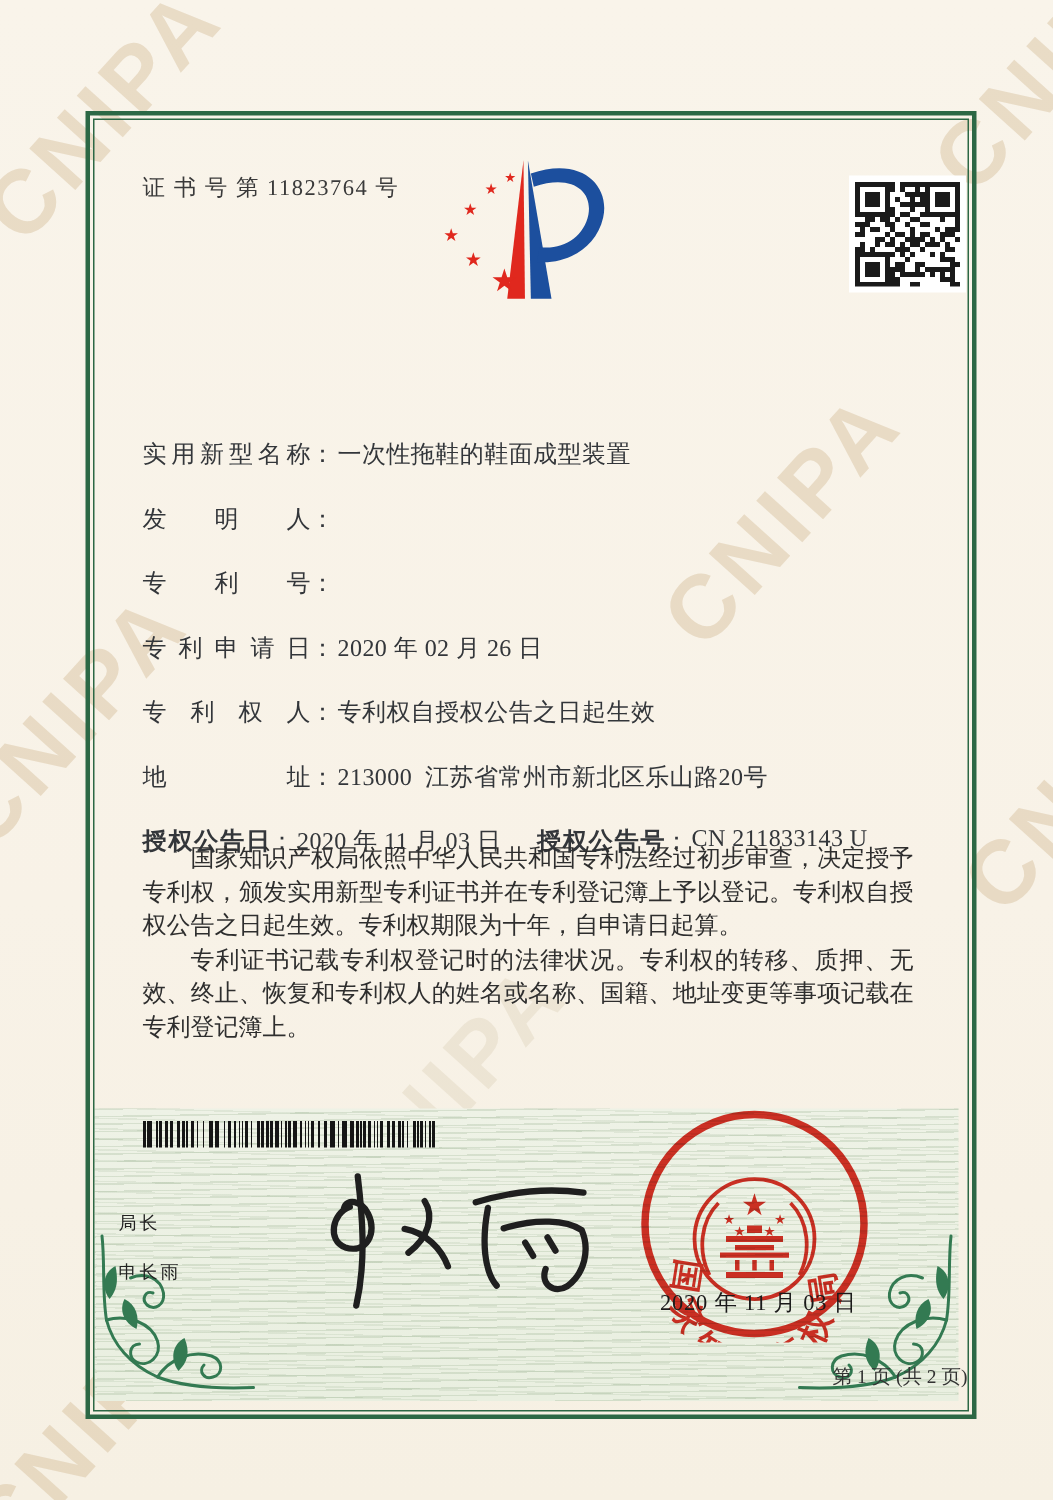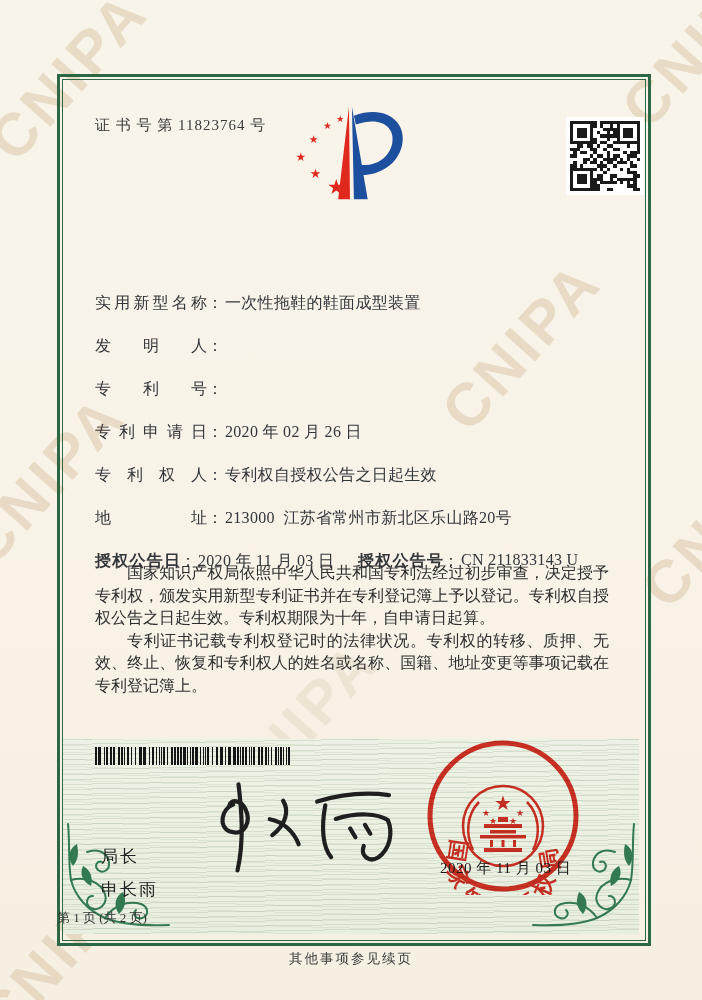--- a/index.html
+++ b/index.html
@@ -40,25 +40,25 @@
   .frow{display:flex;align-items:flex-start;height:43px;}
   .flabel{display:inline-block;width:112px;text-align:justify;text-align-last:justify;}
   .flabel.sm{width:85px;font-weight:bold;}
   .fcolon{width:18px;}
   .fvalue{flex:1;white-space:pre;letter-spacing:.3px;}
   .fvalue.fixed{flex:none;width:160px;}
   .paras{position:absolute;left:95px;top:562px;width:514px;z-index:4;font-size:16px;line-height:22.5px;text-align:justify;color:#2e2e2e;}
   .paras p{margin:0;text-indent:2em;}
   .barcode{position:absolute;left:95px;top:747px;width:196px;height:18px;z-index:4;}
   .barcode svg{width:100%;height:100%;display:block;}
-  .director{position:absolute;left:101px;top:799px;z-index:4;font-size:17px;line-height:33px;letter-spacing:2px;color:#222;margin-top:41px;}
+  .director{position:absolute;left:79px;top:799px;z-index:4;font-size:12px;line-height:33px;letter-spacing:2px;color:#222;}
   .signature{position:absolute;left:200px;top:776px;width:210px;height:100px;z-index:5;transform:rotate(-2deg);}
   .seal{position:absolute;left:424px;top:737px;width:158px;height:158px;z-index:5;mix-blend-mode:multiply;opacity:.95;}
   .seal-date{position:absolute;left:440px;top:859px;z-index:6;font-size:15px;letter-spacing:.5px;color:#1a1a1a;white-space:pre;}
-  .page-info{position:absolute;left:57px;top:909px;width:588px;text-align:left;font-size:13px;color:#333;z-index:4;white-space:pre;}
+  .page-info{position:absolute;left:57px;top:909px;width:588px;text-align:right;font-size:13px;color:#333;z-index:4;white-space:pre;}
   .cont-note{position:absolute;left:0;top:950px;width:702px;text-align:center;font-size:13.5px;color:#3d3d3d;z-index:4;letter-spacing:2px;}
   .flourish{position:absolute;top:822px;width:115px;height:115px;z-index:4;}
   .flourish.left{left:61px;}
   .flourish.right{left:526px;transform:scaleX(-1);}
 </style>
 </head>
 <body>
 
 <div class="page">
 
@@ -429,15 +429,14 @@
         <rect x="10" y="24" width="3" height="7"></rect>
         <rect x="-19" y="32" width="38" height="4"></rect>
       </g>
       <path d="M-30,34 C-38,18 -36,-2 -24,-14" stroke="#d9271b" stroke-width="2.5" fill="none"></path>
       <path d="M30,34 C38,18 36,-2 24,-14" stroke="#d9271b" stroke-width="2.5" fill="none"></path>
     </g>
   </svg>
   <div class="seal-date">2020 年 11 月 03 日</div>
 
   <div class="page-info">第 1 页 (共 2 页)</div>
-  <div class="cont-note">其他事项参见续页</div>
 
 </div>
 
 </body></html>

